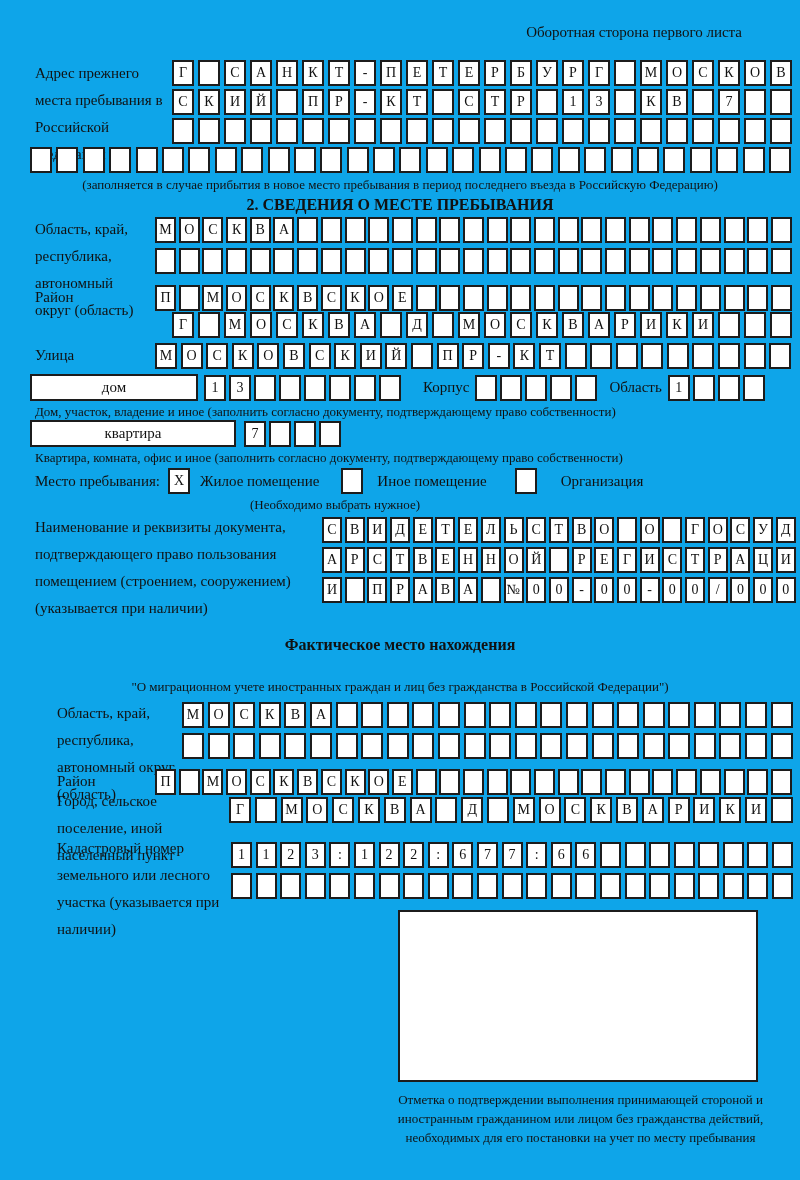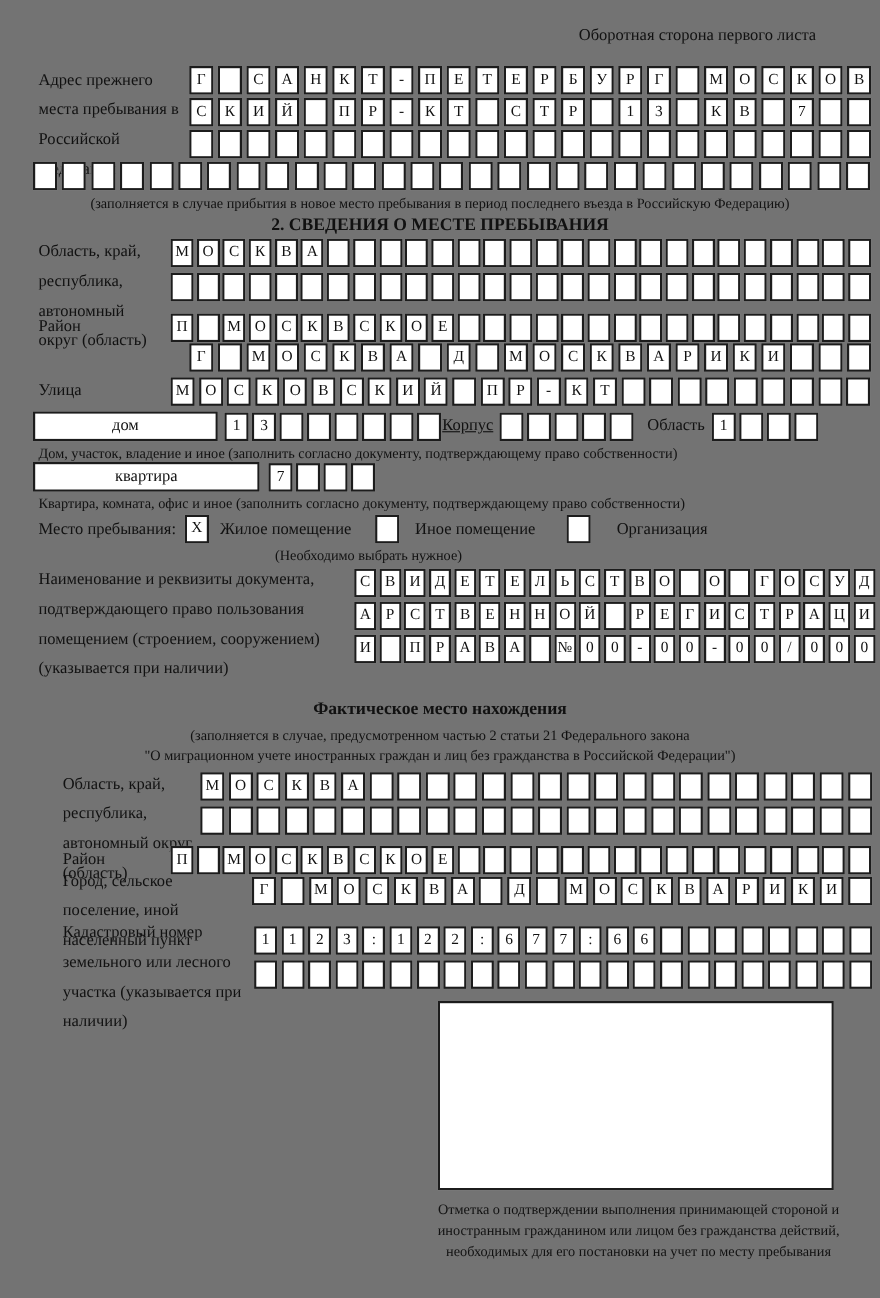--- a/index.html
+++ b/index.html
@@ -1,17 +1,17 @@
 <!DOCTYPE html>
 <html><head>
 <meta charset="utf-8">
 <style>
   html,body { margin:0; padding:0; background:#ffffff; }
   body { font-family:"Liberation Serif", serif; color:#111; }
-  .page { position:relative; width:800px; height:1180px; background:#737373; overflow:hidden; }
+  .page { position:relative; width:800px; height:1180px; background:#0ea5e9; overflow:hidden; }
 
   .abs { position:absolute; }
 
   .hdr-note { font-size:15px; }
 
   .fieldlabel { font-size:15px; line-height:27px; }
   .note { font-size:13px;font-family:Liberation Serif, serif; }
   .sec-title { font-size:16px; font-weight:bold; }
 
   .boxrow { display:flex; gap:var(--gap,4px); }
@@ -314,21 +314,21 @@
     <div class="boxrow" style="margin-left:6px; --bw:22px; --gap:3px;">
         <span class="cb">1</span>
         <span class="cb">3</span>
         <span class="cb"></span>
         <span class="cb"></span>
         <span class="cb"></span>
         <span class="cb"></span>
         <span class="cb"></span>
         <span class="cb"></span>
       </div>
-    <div class="inline-label" style="margin-left:1px; margin-right:6px;text-decoration:underline;">Корпус</div>
+    <div class="inline-label" style="margin-left:22px; margin-right:6px;">Корпус</div>
     <div class="boxrow" style="--bw:22px; --gap:3px;">
         <span class="cb"></span>
         <span class="cb"></span>
         <span class="cb"></span>
         <span class="cb"></span>
         <span class="cb"></span>
       </div>
     <div class="inline-label" style="margin-left:12px; margin-right:6px;">Область</div>
     <div class="boxrow" style="--bw:22px; --gap:3px;">
         <span class="cb">1</span>
@@ -428,21 +428,20 @@
         <span class="cb">0</span>
         <span class="cb">0</span>
         <span class="cb">/</span>
         <span class="cb">0</span>
         <span class="cb">0</span>
         <span class="cb">0</span>
       </div>
   </div>
 
   <div class="abs sec-title center" style="top:636px; left:0; width:800px;">Фактическое место нахождения</div>
-  <div class="abs note center" style="top:661px; left:0; width:800px;">(заполняется в случае, предусмотренном частью 2 статьи 21 Федерального закона</div>
   <div class="abs note center" style="top:679px; left:0; width:800px;">"О миграционном учете иностранных граждан и лиц без гражданства в Российской Федерации")</div>
 
   <div class="abs fieldlabel" style="top:700px; left:57px; width:126px;">Область, край, республика, автономный округ (область)</div>
   <div class="abs stack" style="top:702px; left:182px; gap:5px;">
     <div class="boxrow" style="--bw:22px; --gap:3.6px;">
         <span class="cb">М</span>
         <span class="cb">О</span>
         <span class="cb">С</span>
         <span class="cb">К</span>
         <span class="cb">В</span>

